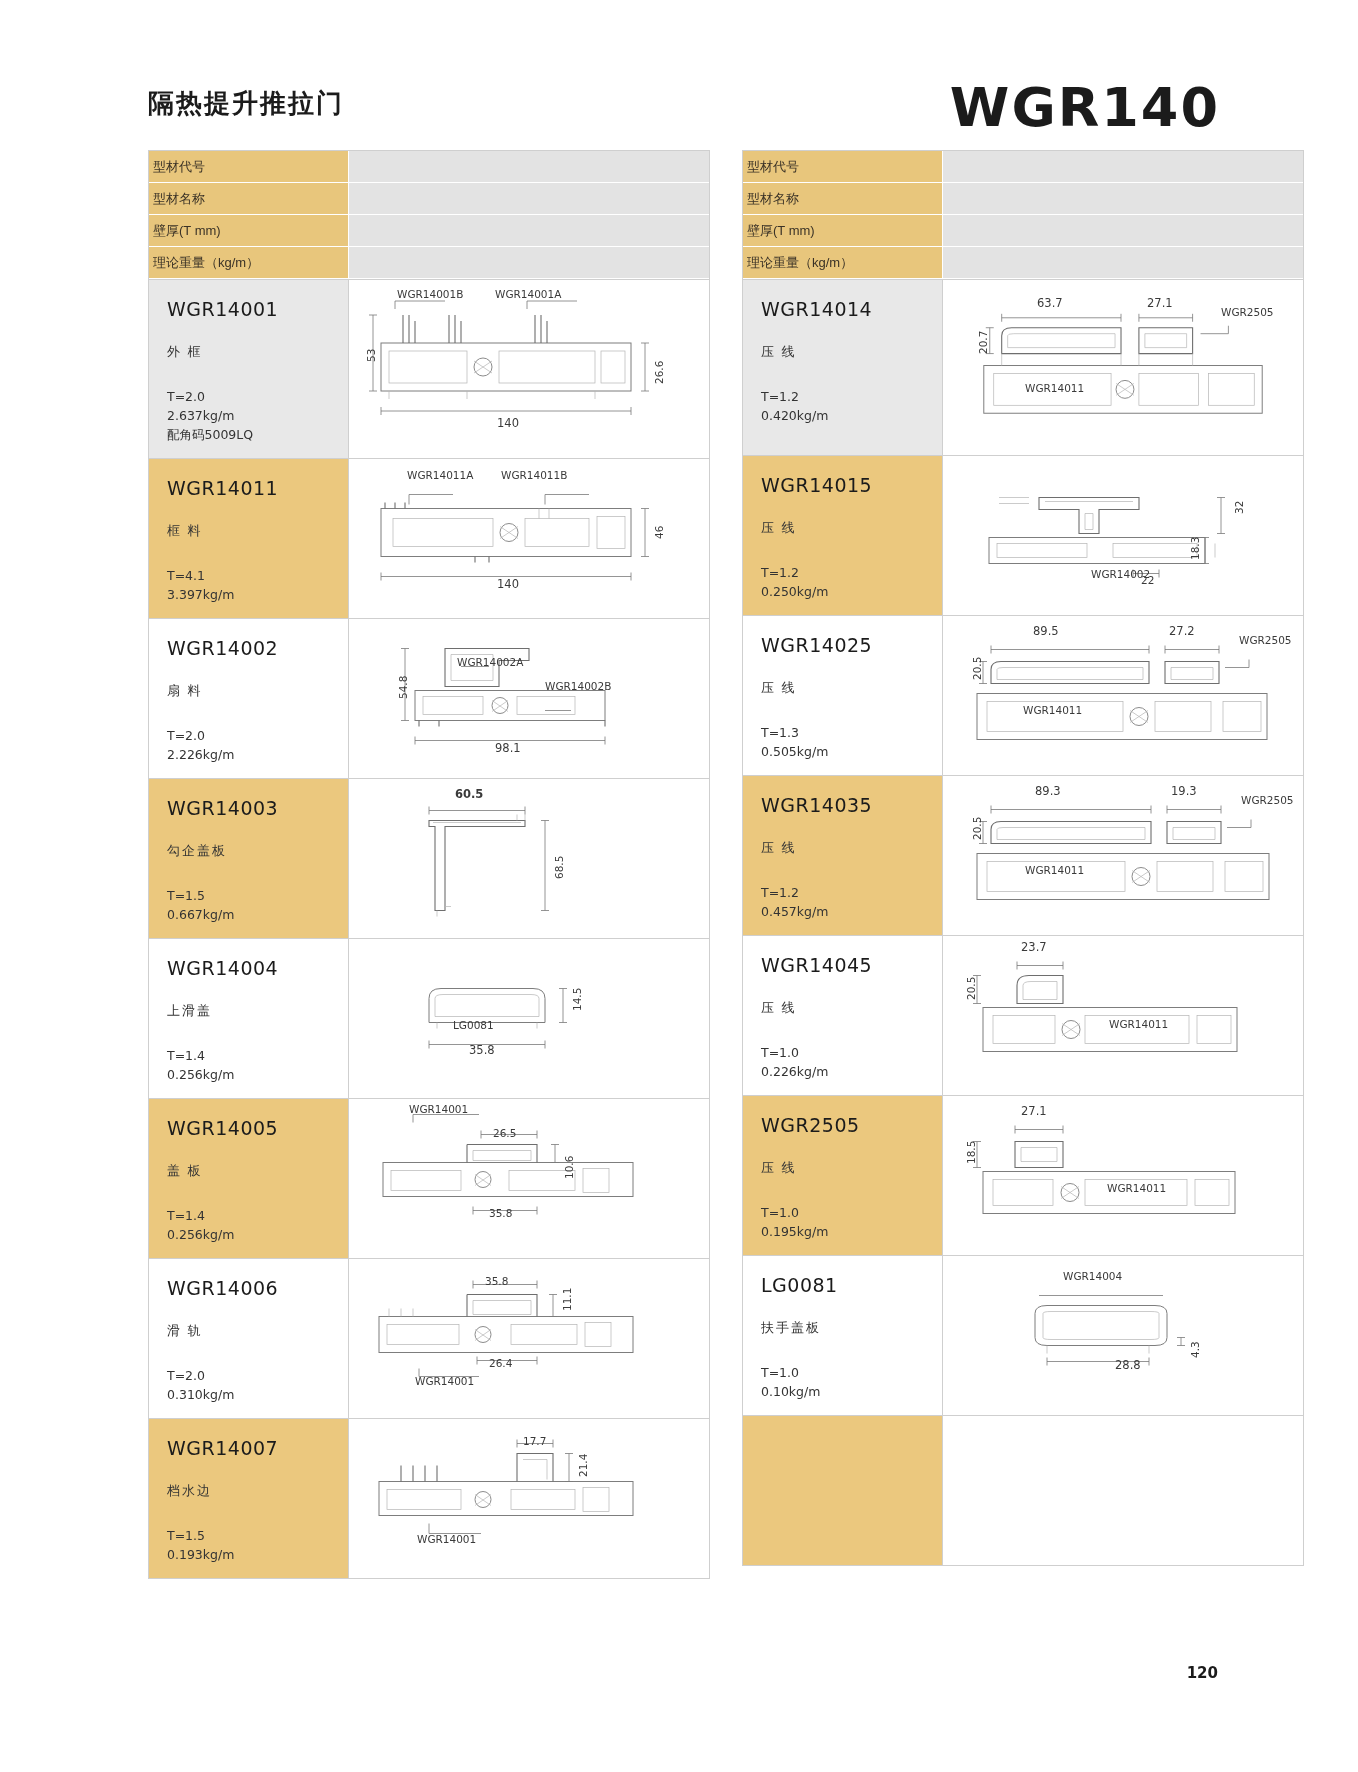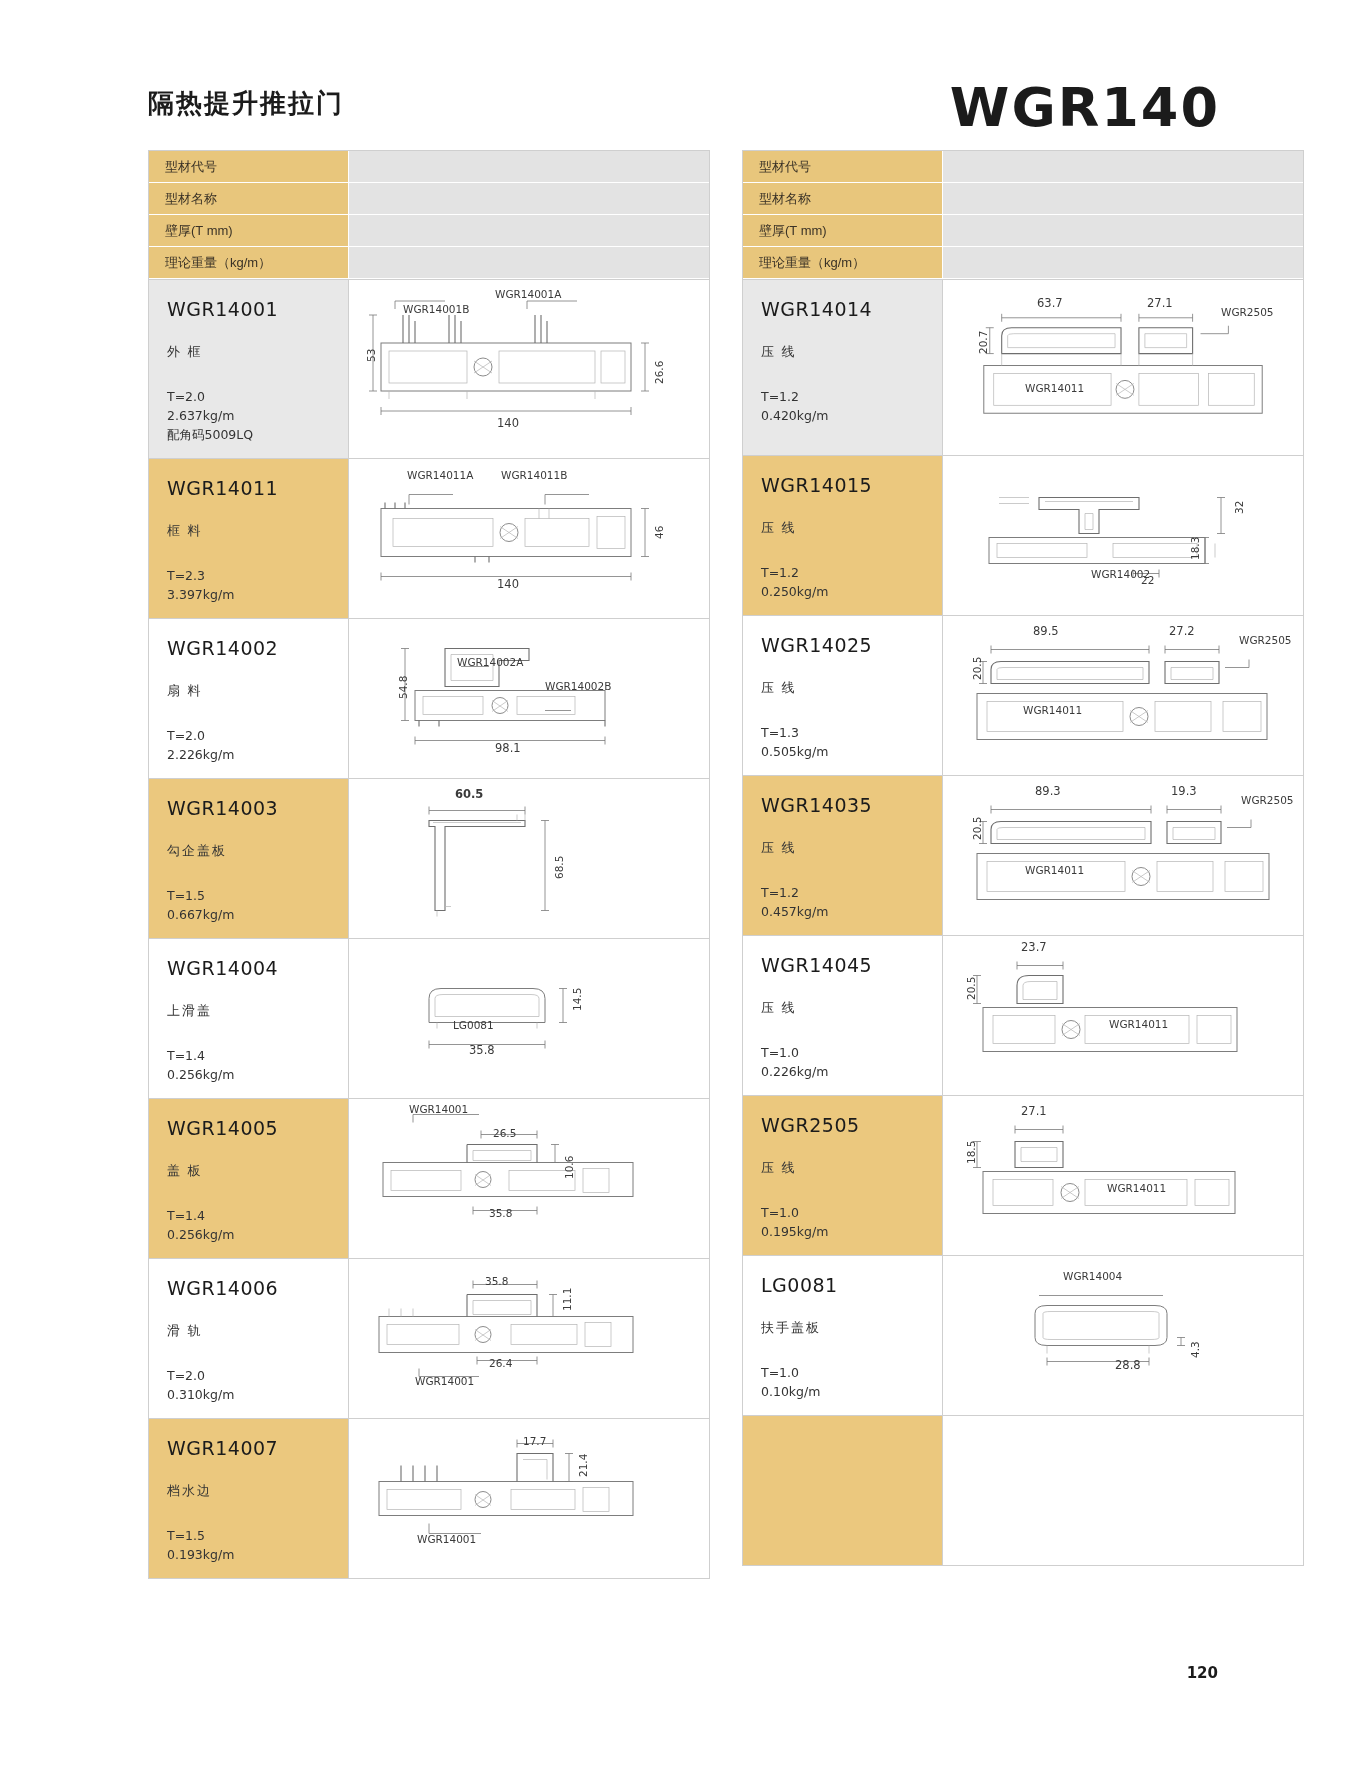--- a/index.html
+++ b/index.html
@@ -66,21 +66,21 @@
   .head-row {
     display: flex;
     height: 32px;
     box-sizing: border-box;
     border-bottom: 1px solid #ffffff;
   }
   .head-label {
     width: 200px;
     background: #e8c67c;
     box-sizing: border-box;
-    padding: 0 16px;
+    padding: 0 4px;
     display: flex;
     align-items: center;
     font-size: 13px;
     color: #3a3226;
     border-right: 1px solid #ffffff;
   }
   .head-fill {
     flex: 1;
     background: #e3e3e3;
     box-sizing: border-box;
@@ -215,34 +215,34 @@
           <path class="ln2" d="M186 62 L186 34 M192 62 L192 34 M198 62 L198 40"></path>
           <path class="thin" d="M40 110 L40 118 M118 110 L118 118 M246 110 L246 118"></path>
 
           <path class="dim" d="M24 34 L24 110 M20 34 L28 34 M20 110 L28 110"></path>
           <path class="dim" d="M296 62 L296 110 M292 62 L300 62 M292 110 L300 110"></path>
           <path class="dim" d="M32 130 L282 130 M32 126 L32 134 M282 126 L282 134"></path>
 
           <path class="dim" d="M46 28 L46 20 L96 20"></path>
           <path class="dim" d="M178 28 L178 20 L228 20"></path>
         </svg>
-        <div class="dlabel" style="left:54px;top:8px;margin-top:15px;">WGR14001B</div>
+        <div class="dlabel" style="left:48px;top:8px;">WGR14001B</div>
         <div class="dlabel" style="left:146px;top:8px;">WGR14001A</div>
         <div class="dlabel vert" style="left:16px;top:82px;">53</div>
         <div class="dlabel vert" style="left:304px;top:104px;">26.6</div>
         <div class="dlabel big" style="left:148px;top:136px;">140</div>
       </div>
     </div>
 
     <div class="row tint-b">
       <div class="info">
         <div class="code">WGR14011</div>
         <div class="name">框 料</div>
         <div class="spec">
-          <div>T=2.3</div>
+          <div>T=4.1</div>
           <div>3.397kg/m</div>
         </div>
       </div>
       <div class="draw">
         <svg class="dwg" viewBox="0 0 360 148">
           <rect class="fillw" x="32" y="44" width="250" height="48"></rect>
           <rect class="thin" x="44" y="54" width="100" height="28"></rect>
           <rect class="thin" x="176" y="54" width="64" height="28"></rect>
           <rect class="thin" x="248" y="52" width="28" height="32"></rect>
           <circle class="ln" cx="160" cy="68" r="9"></circle>

